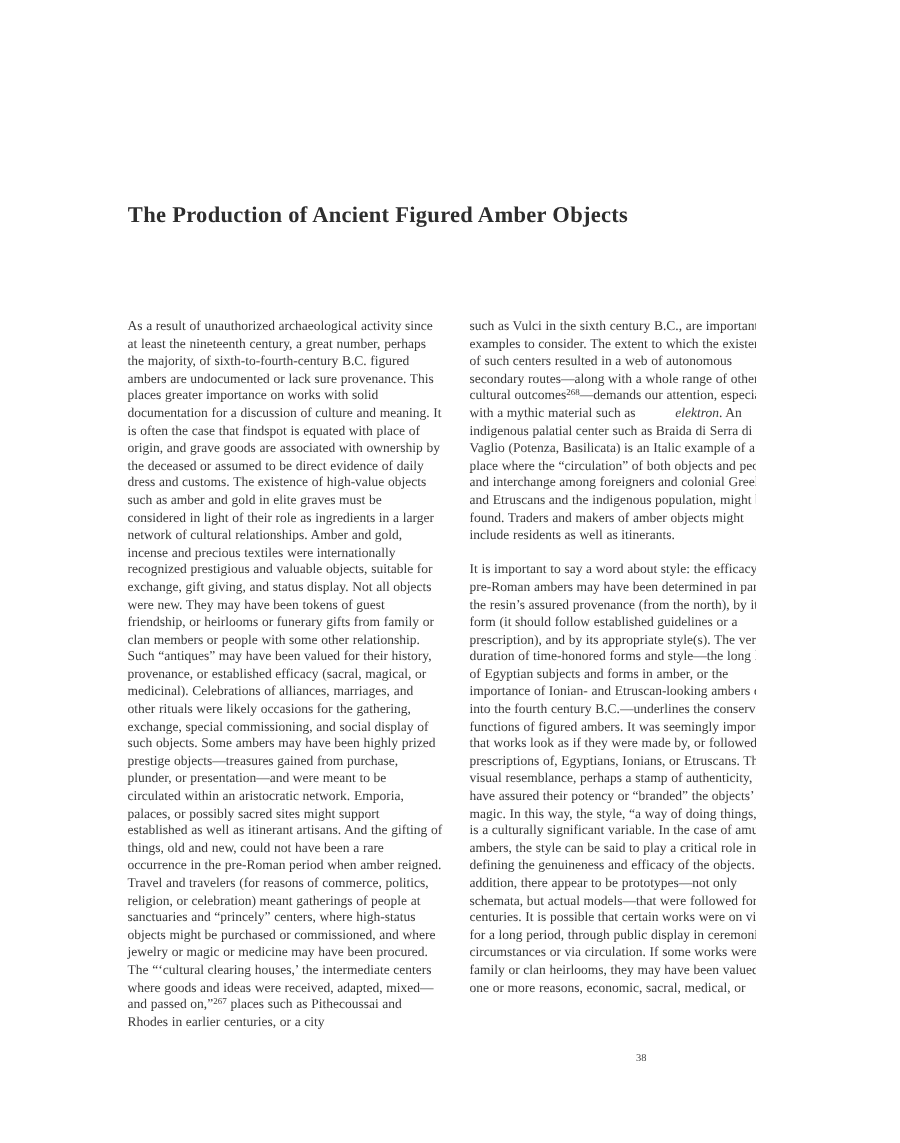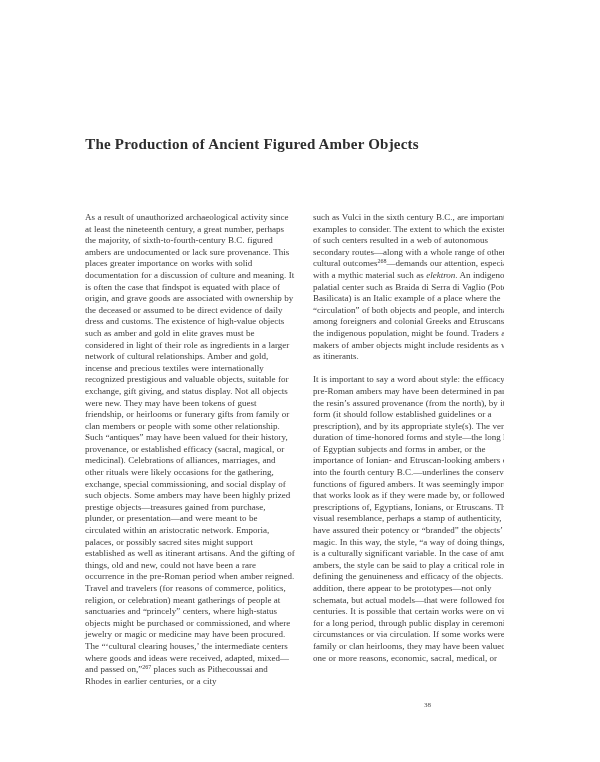--- a/index.html
+++ b/index.html
@@ -45,20 +45,21 @@
     line-height: 11.6px;
     text-align: left;
     word-spacing: 0.2px;
   }
   .col p sup {
     font-size: 6px;
     line-height: 0;
     vertical-align: 3px;
   }
   .col p em {
+    margin-left: 24px;
   }
   .folio {
     position: absolute;
     top: 701px;
     right: 73px;
     font-size: 7px;
     color: #4a4a4a;
   }
 </style>
 </head>

